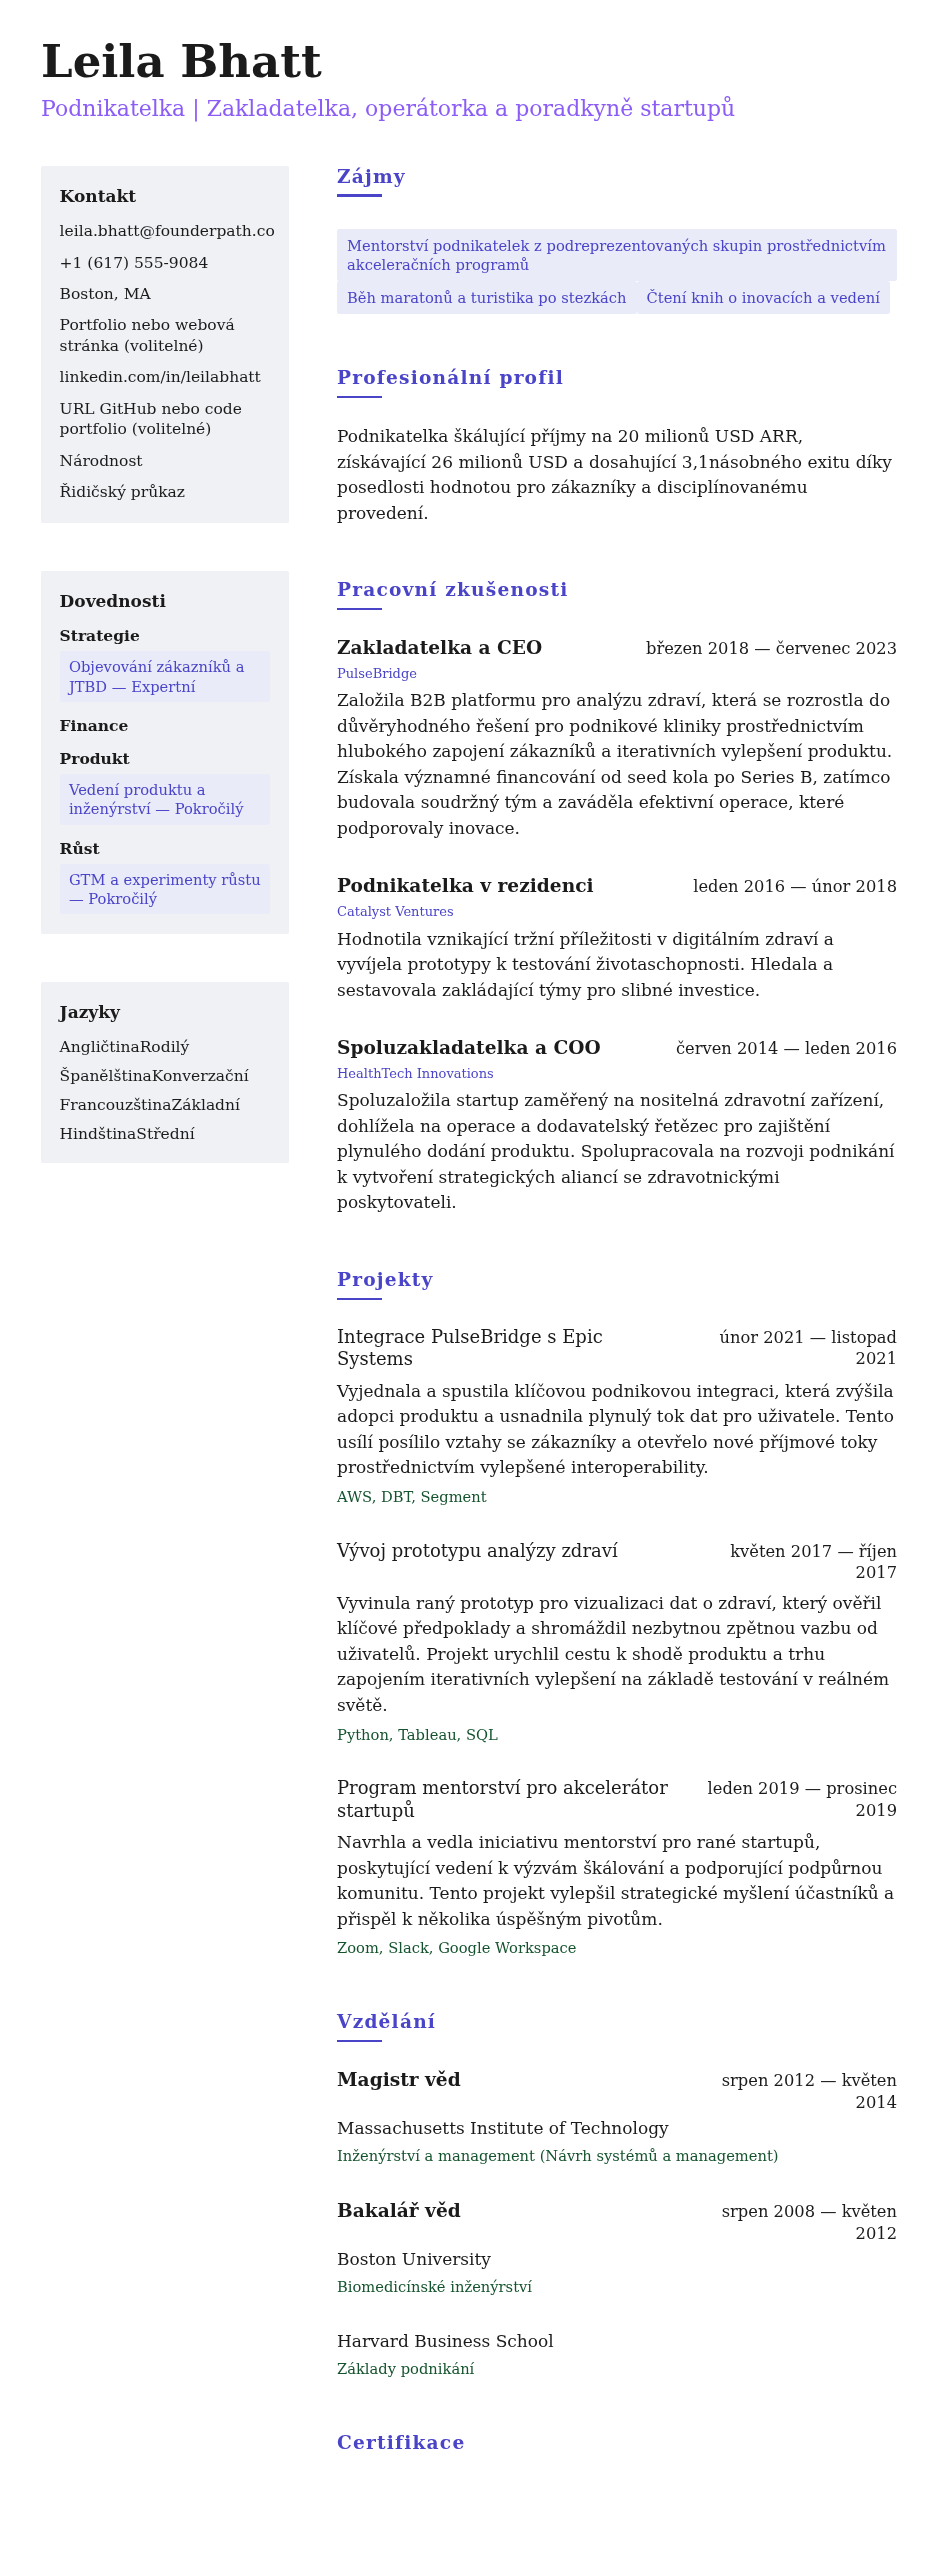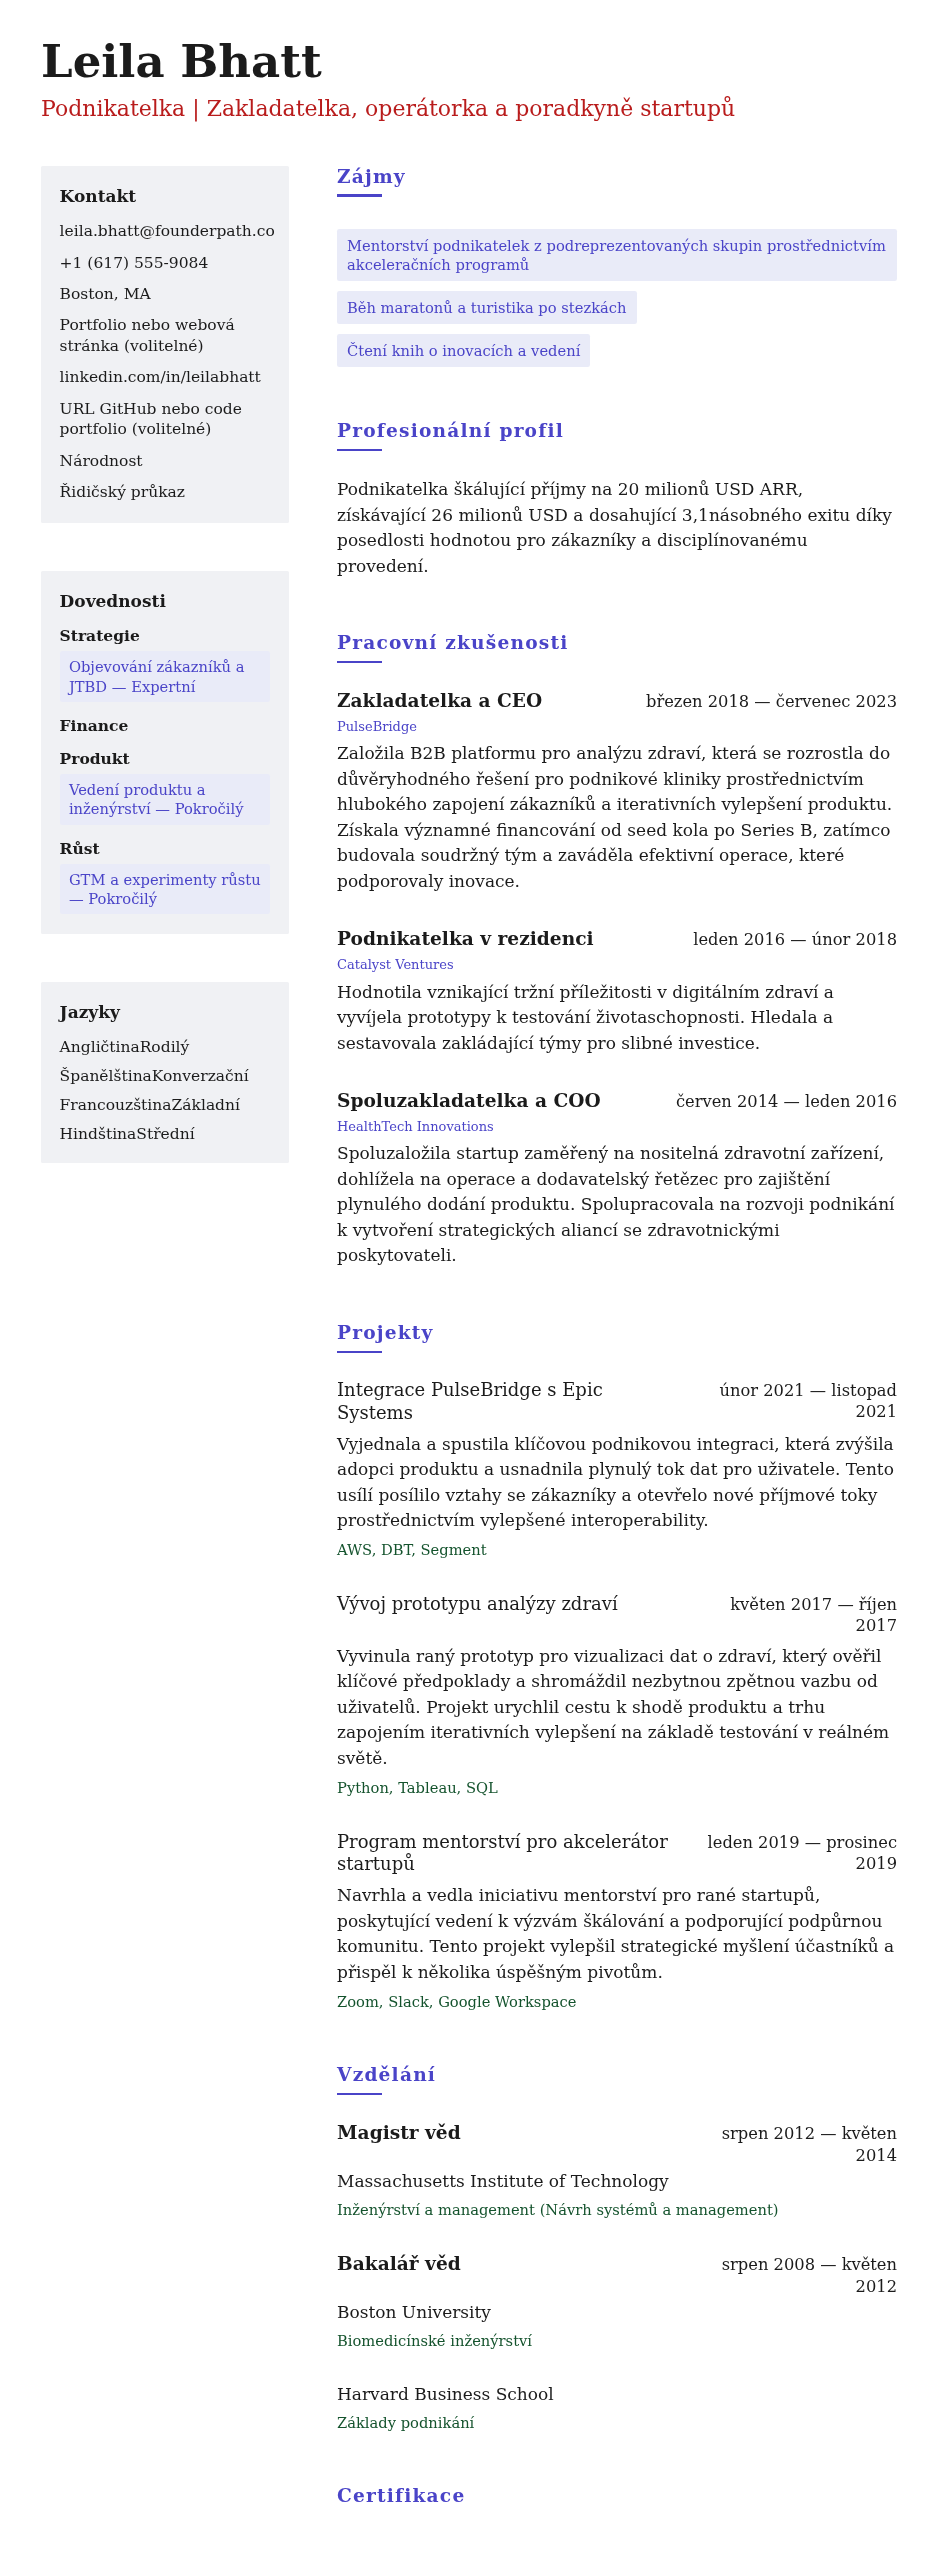--- a/index.html
+++ b/index.html
@@ -14,21 +14,21 @@
     width:931px;
     min-height:2576px;
     font-family:"DejaVu Serif","Liberation Serif",serif;
     color:#1b1b1b;
   }
   .page{padding:36px 34px 47px 41px;}
 
   
   .resume-header{text-align:left;margin-bottom:45px;}
   .person-name{font-size:45px;font-weight:700;line-height:1.15;}
-  .tagline{font-size:22px;margin-top:7.8px;color:#b91c1c;}
+  .tagline{font-size:22px;margin-top:7.8px;color:#8b5cf6;}
 
   
   .columns{display:flex;align-items:flex-start;gap:48px;}
   .sidebar{flex:0 0 248px;width:248px;}
   .main{flex:1 1 auto;min-width:0;}
 
   
   .side-box{background:var(--sidebar-bg);padding:20px 18.6px;margin-bottom:48px;border-radius:1.6px;}
   .side-box h3{font-size:17px;font-weight:700;margin-bottom:15.5px;}
   .contact-list{list-style:none;}
@@ -42,21 +42,21 @@
     font-size:14.7px;line-height:1.3;padding:6.2px 9.3px;border-radius:2.3px;
   }
   .lang-row{display:flex;justify-content:flex-start;font-size:15.5px;margin-bottom:11px;}
   .lang-row:last-child{margin-bottom:0;}
 
   
   .block{margin-bottom:53px;}
   .sec-h{color:var(--accent);font-size:18.6px;font-weight:700;letter-spacing:1.2px;}
   .sec-rule{width:45px;height:2.3px;background:var(--accent);margin:7.8px 0 26px;}
 
-  .interest-chips{display:flex;flex-wrap:wrap;gap:10px;margin-top:32px;}
+  .interest-chips{display:flex;flex-wrap:wrap;margin-top:32px;}
   .interest-chips .chip{padding:7px 10px;}
 
   .profile-text,.desc{font-size:17px;line-height:1.5;}
 
   .entry{margin-bottom:33px;}
   .entry:last-child{margin-bottom:0;}
   .entry-head{display:flex;justify-content:space-between;align-items:baseline;gap:32px;}
   .entry-title{font-size:18.6px;font-weight:700;line-height:1.25;flex:1 1 auto;}
   .entry-title.regular{font-weight:400;font-size:18px;}
   .dates{font-size:16.3px;line-height:1.3;text-align:right;flex:0 1 auto;max-width:205px;}

